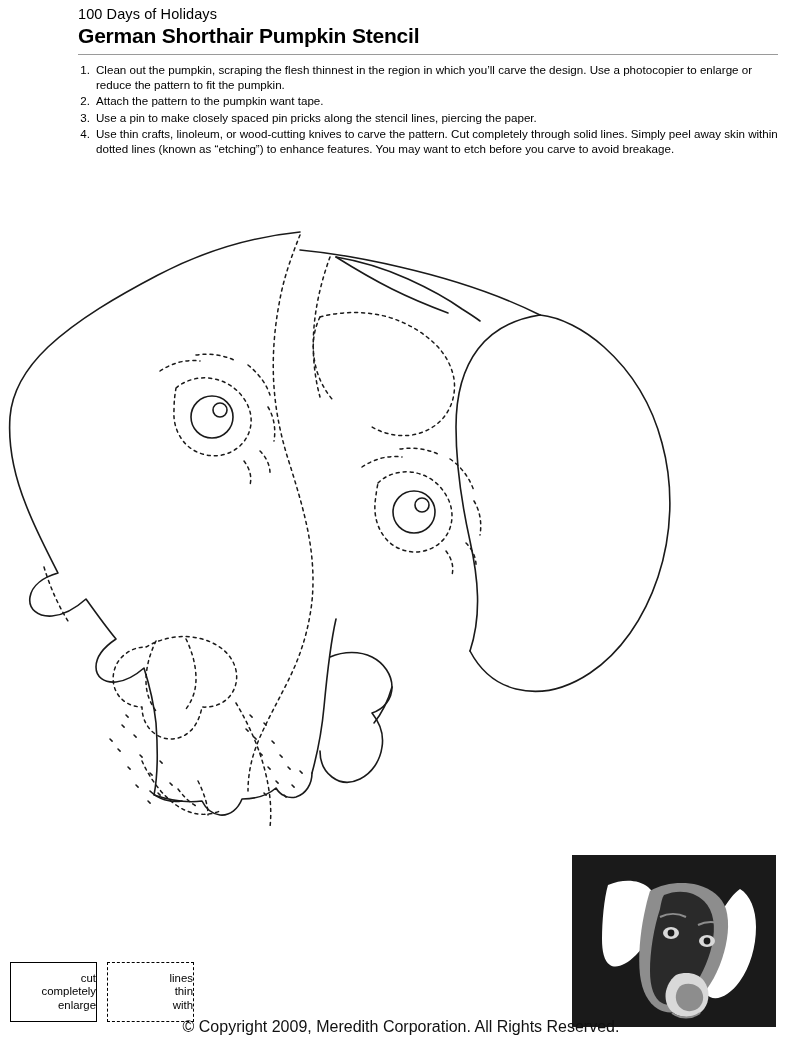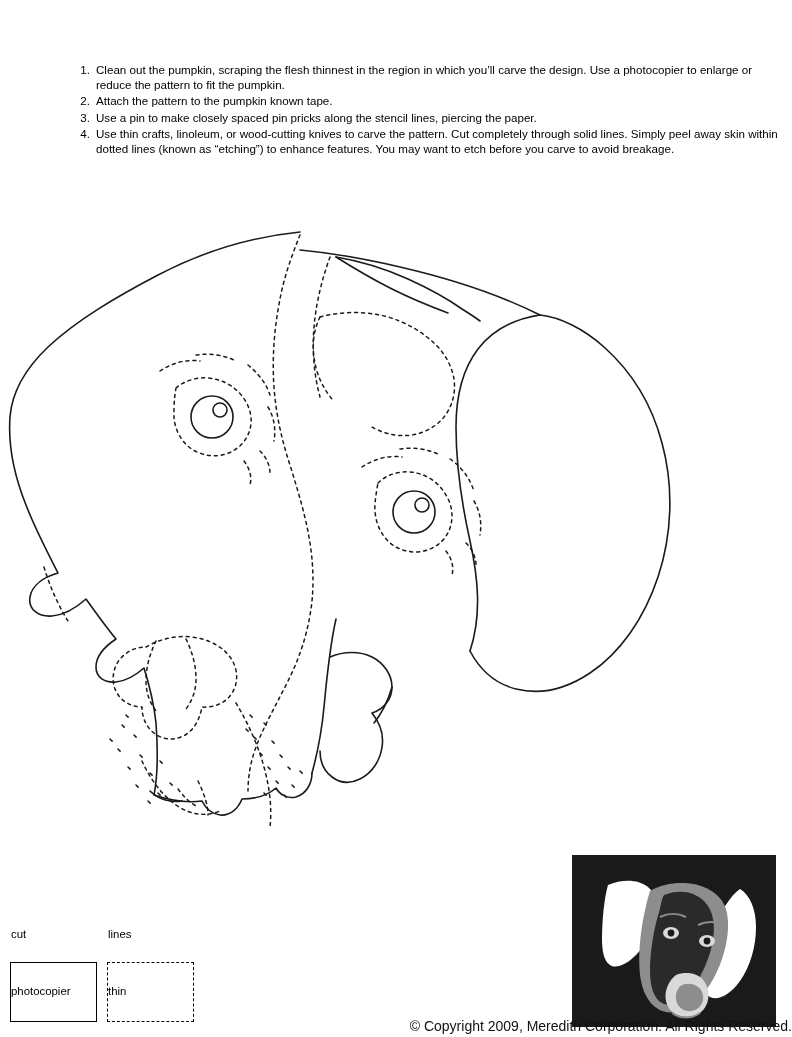--- a/index.html
+++ b/index.html
@@ -91,54 +91,58 @@
     left: 10px;
     top: 962px;
     display: flex;
     gap: 10px;
   }
   .legend-box {
     width: 87px;
     height: 60px;
     display: flex;
     flex-direction: column;
-    align-items: flex-start;
+    align-items: flex-end;
     justify-content: center;
     font-size: 11.4px;
     line-height: 13.4px;
     text-align: center;
-    gap: 44px;
   }
   .legend-solid { border: 1px solid #000; }
   .legend-dashed { border: 1px dashed #000; }
   .copyright {
     position: absolute;
     left: 0;
     top: 1018px;
     width: 792px;
-    text-align: right;
-    font-size: 14px;
+    text-align: center;
+    font-size: 16px;
     color: #111;
   }
   .cr-inner { display: inline-block; padding-left: 10px; }
 </style>
 </head>
 <body>
 
 <div class="page">
 
+  <div class="header">
+    <p class="kicker">100 Days of Holidays</p>
+    <h1 class="title">German Shorthair Pumpkin Stencil</h1>
+    <div class="rule"></div>
+  </div>
 
   <div class="steps">
     <div class="step">
       <div class="step-num">1.</div>
       <div class="step-text">Clean out the pumpkin, scraping the flesh thinnest in the region in which you’ll carve the design. Use a photocopier to enlarge or reduce the pattern to fit the pumpkin.</div>
     </div>
     <div class="step">
       <div class="step-num">2.</div>
-      <div class="step-text">Attach the pattern to the pumpkin known tape.</div>
+      <div class="step-text">Attach the pattern to the pumpkin want tape.</div>
     </div>
     <div class="step">
       <div class="step-num">3.</div>
       <div class="step-text">Use a pin to make closely spaced pin pricks along the stencil lines, piercing the paper.</div>
     </div>
     <div class="step">
       <div class="step-num">4.</div>
       <div class="step-text">Use thin crafts, linoleum, or wood-cutting knives to carve the pattern. Cut completely through solid lines. Simply peel away skin within dotted lines (known as “etching”) to enhance features. You may want to etch before you carve to avoid breakage.</div>
     </div>
   </div>
@@ -343,27 +347,27 @@
       <path d="M88 62 C96 58 106 58 114 62" stroke="#8d8d8d" stroke-width="2" fill="none"></path>
       <path d="M126 70 C134 66 144 66 150 70" stroke="#8d8d8d" stroke-width="2" fill="none"></path>
 
       <path d="M100 158 C108 164 120 164 128 158" stroke="#8d8d8d" stroke-width="2" fill="none"></path>
     </svg>
   </div>
 
   <div class="legend">
     <div class="legend-box legend-solid">
       <span>cut</span>
-      <span>photocopier</span>
+      <span>completely</span>
       <span>enlarge</span>
     </div>
     <div class="legend-box legend-dashed">
       <span>lines</span>
       <span>thin</span>
-      <span>which</span>
+      <span>with</span>
     </div>
   </div>
 
   <div class="copyright">
     <span class="cr-inner">© Copyright 2009, Meredith Corporation. All Rights Reserved.</span>
   </div>
 
 </div>
 
 </body></html>

